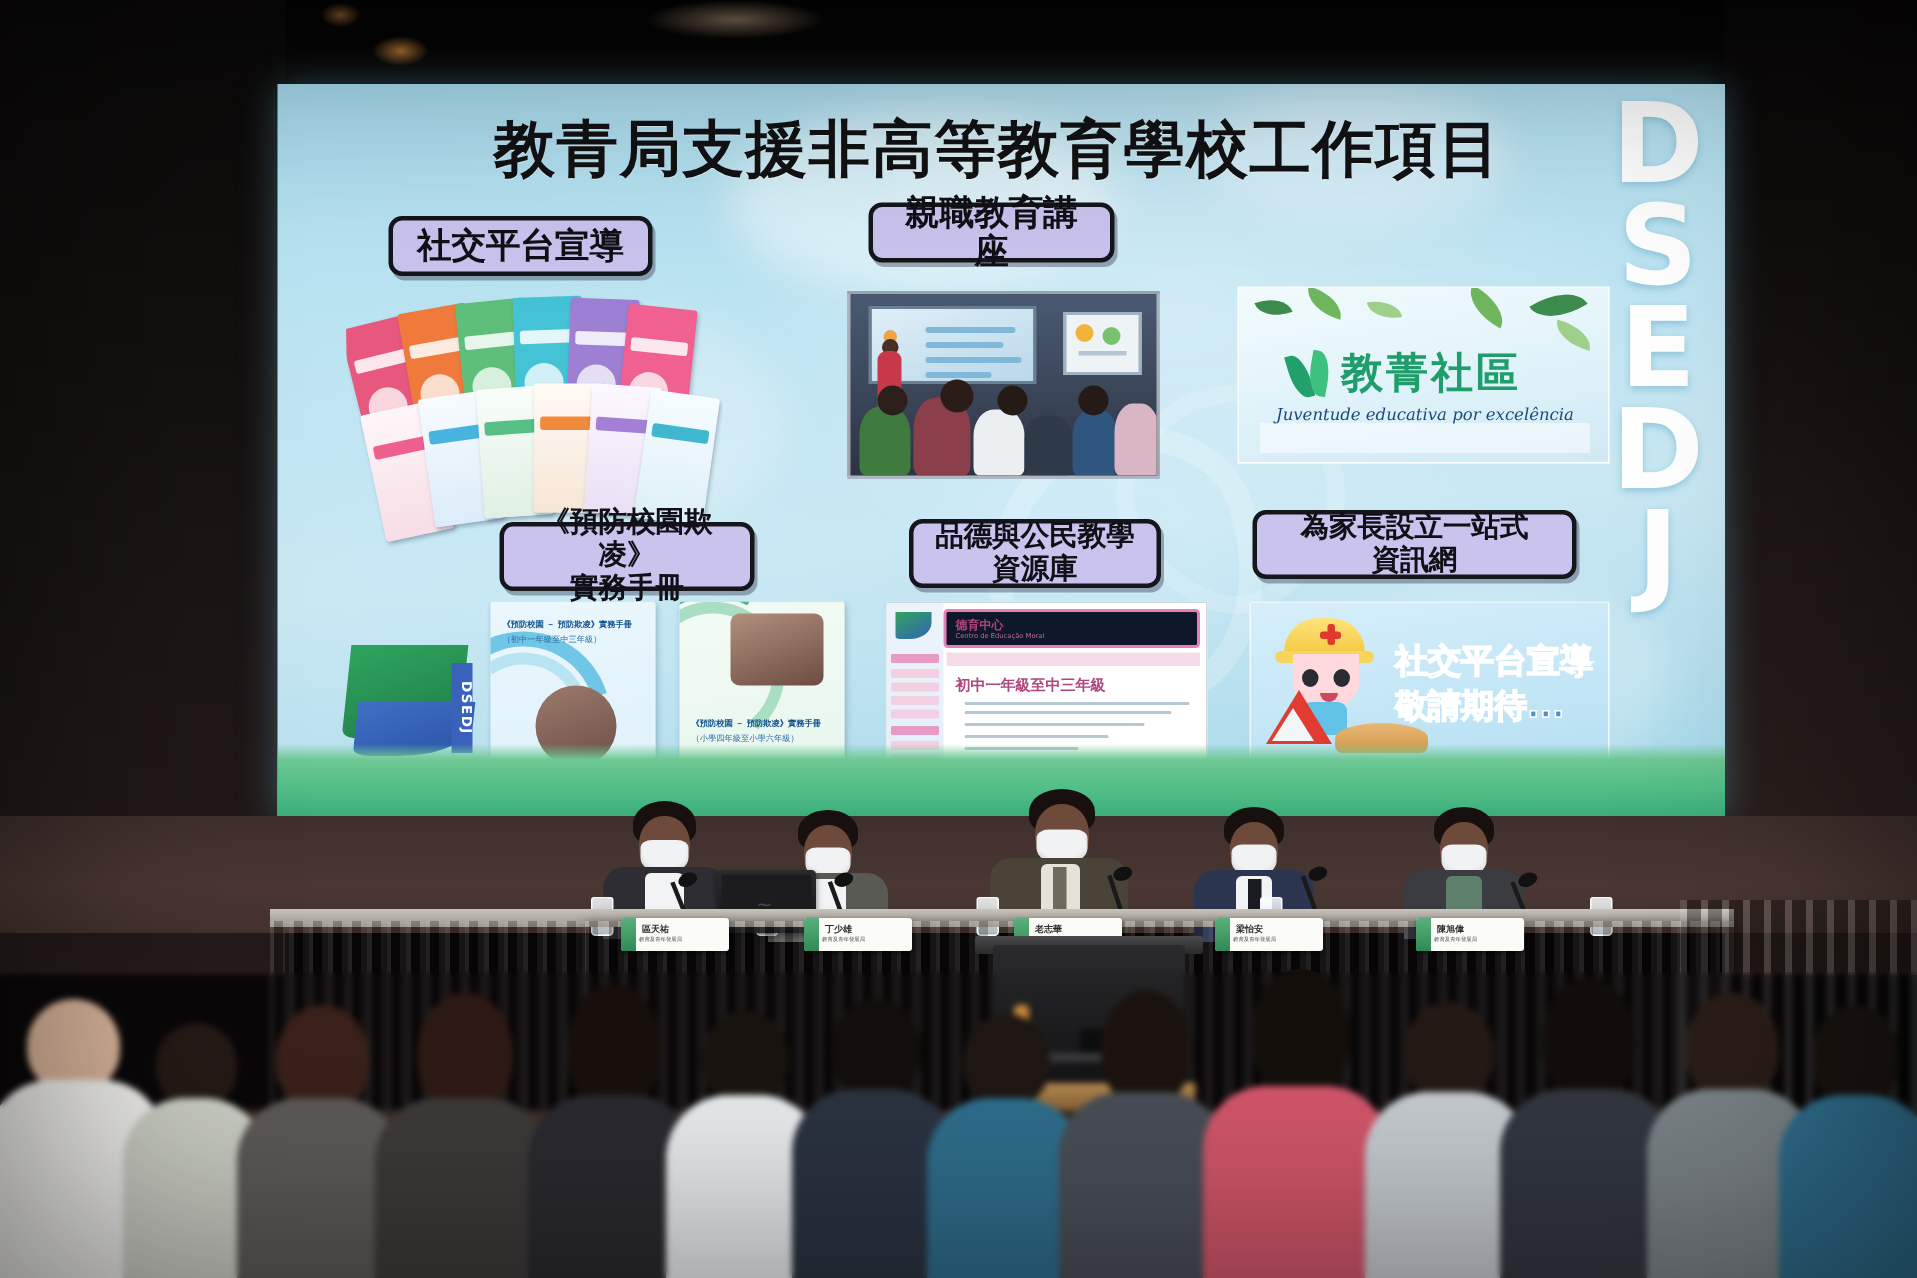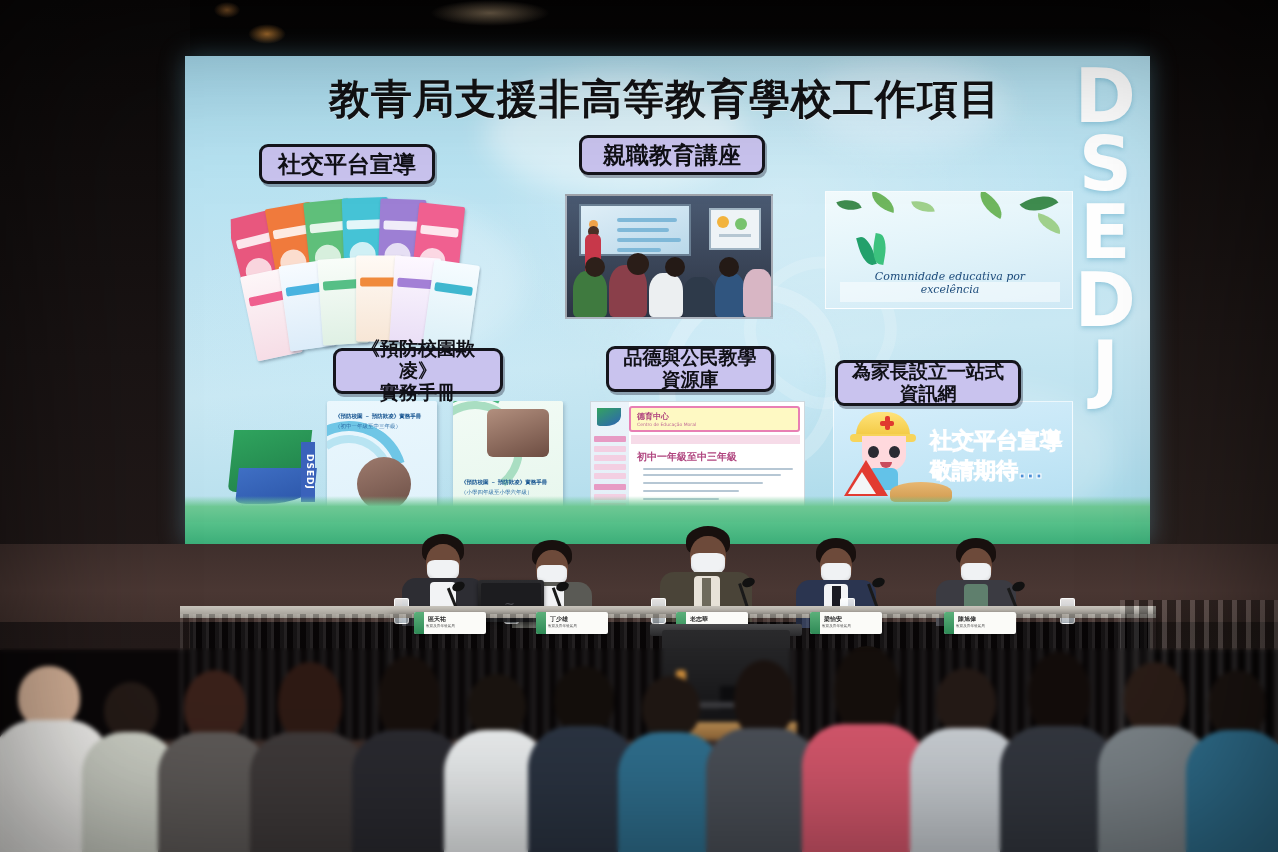--- a/index.html
+++ b/index.html
@@ -117,25 +117,25 @@
     text-align: center;
     display: flex; align-items: center; justify-content: center;
     box-shadow: 2px 3px 0 rgba(30,30,50,.35);
     line-height: 1.15;
     font-family: "DejaVu Sans", "Liberation Sans", sans-serif;
   }
   .pill-r1 { height: 40px; font-size: 23px; padding: 0 12px; }
   .pill-r2 { height: 46px; font-size: 19px; padding: 0 10px; }
 
   #pill-curriculum { left: 74px;  top: 88px;  width: 176px; }
-  #pill-parenting  { left: 394px; top: 79px;  width: 186px; }
+  #pill-parenting  { left: 394px; top: 79px;  width: 164px; }
   #pill-social     { left: 667px; top: 72px;  width: 186px; }
   #pill-bullying   { left: 148px; top: 292px; width: 170px; }
   #pill-moral      { left: 421px; top: 290px; width: 168px; }
-  #pill-onestop    { left: 650px; top: 284px; width: 186px; margin-top: 20px; }
+  #pill-onestop    { left: 650px; top: 284px; width: 216px; }
 
   
   .media { position: absolute; overflow: hidden; }
 
   
   #media-textbooks { left: 47px; top: 140px; width: 250px; height: 190px; transform: rotate(-1deg); }
   .bk { position: absolute; width: 46px; height: 78px; border-radius: 2px;
         box-shadow: 1px 2px 3px rgba(40,60,80,.35); }
   .bk .strip { position:absolute; left:4px; top:22px; width:38px; height:9px;
                background: rgba(255,255,255,.85); border-radius:2px; }
@@ -229,21 +229,21 @@
   .hb-logo { position:absolute; width:18px; height:14px; }
 
   
   #media-website {
     left: 405px; top: 345px; width: 215px; height: 128px;
     background:#ffffff; border:1px solid #cfd8de;
   }
   .ws-sidebar { position:absolute; left:0; top:0; width:38px; height:100%;
                 background: linear-gradient(180deg,#ecf4fa,#e2eef7); }
   .ws-head { position:absolute; left:38px; top:4px; right:4px; height:26px;
-             background:#fef9c3; border:2px solid #e87fb4; border-radius:3px; }
+             background:#0f172a; border:2px solid #e87fb4; border-radius:3px; }
   .ws-head-title { position:absolute; left:6px; top:3px; font-size:8px; font-weight:700;
                    color:#b0457f; font-family:"DejaVu Sans","Liberation Sans",sans-serif; }
   .ws-head-sub { position:absolute; left:6px; top:14px; font-size:4.5px; color:#c06a96;
                  font-family:"DejaVu Sans","Liberation Sans",sans-serif; }
   .ws-nav { position:absolute; left:40px; top:33px; right:4px; height:9px; background:#f6dbe8; }
   .ws-body-title { position:absolute; left:46px; top:48px; font-size:10px; font-weight:700;
                    color:#b0457f; font-family:"DejaVu Sans","Liberation Sans",sans-serif; }
   .ws-line { position:absolute; height:2px; background:#b6c7d4; border-radius:1px; }
   .ws-menu { position:absolute; left:3px; width:32px; height:6px; background:#f3cfe2; border-radius:1px; }
   .ws-menu-hdr { background:#e79bc4; }
@@ -532,22 +532,23 @@
       <div class="leafy dk" style="left:12px; top:6px;  width:22px; height:14px; transform:rotate(-20deg);"></div>
       <div class="leafy" style="left:44px; top:2px;  width:26px; height:16px; transform:rotate(15deg);"></div>
       <div class="leafy lt" style="left:86px; top:8px;  width:22px; height:13px; transform:rotate(-8deg);"></div>
       <div class="leafy" style="left:150px;top:4px;  width:30px; height:17px; transform:rotate(28deg);"></div>
       <div class="leafy dk" style="left:196px;top:2px;  width:34px; height:19px; transform:rotate(-32deg);"></div>
       <div class="leafy lt" style="left:210px;top:24px; width:26px; height:15px; transform:rotate(14deg);"></div>
       <div id="social-logo-mark">
         <i style="left:0;  top:2px; transform:rotate(-16deg);"></i>
         <i style="left:13px;top:0;  transform:rotate(10deg); background:#3cc27e;"></i>
       </div>
+      <div id="social-title">教菁社區</div>
       <div class="social-strip"></div>
-      <div id="social-sub">Comunidade educativa por excelência</div>
+      <div id="social-sub">Juventude educativa por excelência</div>
     </div>
 
     <div class="media" id="media-logo">
       <div class="logo-swoosh-g"></div>
       <div class="logo-swoosh-b"></div>
       <div class="logo-vert">DSEDJ</div>
       <div id="logo-cn">教育及青年發展局</div>
       <div id="logo-pt">Direcção dos Serviços de Educação e de Desenvolvimento da Juventude</div>
     </div>
 

